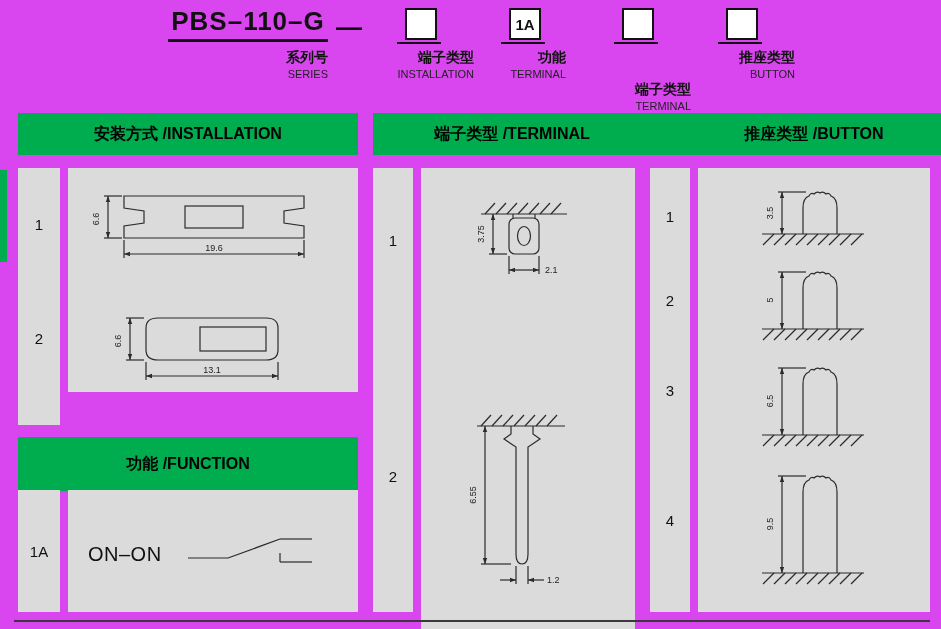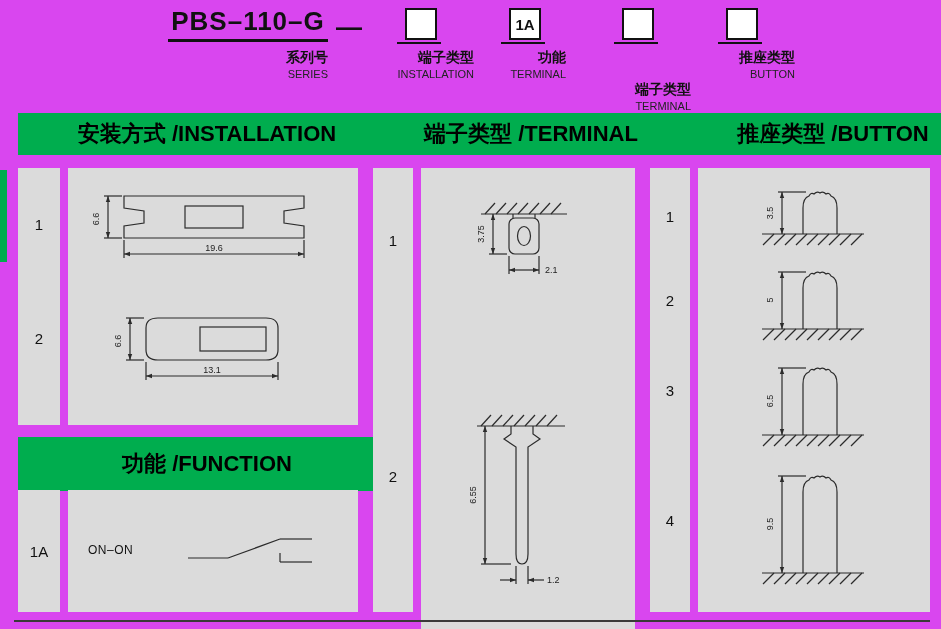--- a/index.html
+++ b/index.html
@@ -13,27 +13,27 @@
   .dash{font-size:26px;font-weight:bold;}
   .codebox{width:28px;height:28px;border:2px solid #111;display:flex;align-items:center;
            justify-content:center;font-size:15px;font-weight:bold;background:#fff;}
   .boxline{height:2px;background:#111;}
   .grp-label{text-align:right;}
   .grp-label .cn{font-size:14px;font-weight:bold;line-height:19px;}
   .grp-label .en{font-size:11px;line-height:14px;color:#222;}
 
   
   .ghead{background:#00AD4E;display:flex;align-items:center;justify-content:center;
-         font-size:22px;font-weight:bold;color:#000;padding-left:19px;}
+         font-size:16px;font-weight:bold;color:#000;}
   .gray{background:#DBDBDB;}
   .num{position:absolute;left:0;width:100%;text-align:center;font-size:15px;color:#111;}
   .accent{background:#00AD4E;}
   .rule{background:#3a3a3a;}
   .idxflex{display:flex;align-items:center;justify-content:center;font-size:15px;}
-  .onon{font-size:12px;letter-spacing:0.5px;}
+  .onon{font-size:20px;letter-spacing:0.5px;}
 
   
   svg line, svg path, svg rect, svg ellipse{stroke:#2b2b2b;stroke-width:1.2;fill:none;}
   svg polygon{fill:#2b2b2b;stroke:none;}
   svg text{fill:#222;font-size:9px;font-family:"Liberation Sans",sans-serif;}
 </style>
 </head>
 <body>
 
 <div class="page">
@@ -83,21 +83,21 @@
 
   <div class="abs accent" style="left:0;top:170px;width:7px;height:92px;"></div>
 
   <div class="abs ghead" style="left:18px;top:113px;width:340px;height:42px;">安装方式 /INSTALLATION</div>
 
   <div class="abs gray" style="left:18px;top:168px;width:42px;height:257px;">
     <div class="num" style="top:48px;">1</div>
     <div class="num" style="top:162px;">2</div>
   </div>
 
-  <div class="abs gray" style="left:68px;top:168px;width:290px;height:257px;">
+  <div class="abs gray" style="left:68px;top:168px;width:290px;height:224px;">
 
     <svg class="abs" style="left:12px;top:10px;" width="260" height="92" viewBox="0 0 260 92">
       <path d="M44,18 H224 V30 L204,33 V45 L224,48 V60 H44 V48 L64,45 V33 L44,30 Z"></path>
       <rect x="105" y="28" width="58" height="22"></rect>
       <line x1="42" y1="18" x2="24" y2="18"></line>
       <line x1="42" y1="60" x2="24" y2="60"></line>
       <line x1="28" y1="18" x2="28" y2="60"></line>
       <polygon points="28,18 25.8,24 30.2,24"></polygon>
       <polygon points="28,60 25.8,54 30.2,54"></polygon>
       <text transform="rotate(-90 19 41)" x="19" y="41" text-anchor="middle">6.6</text>

